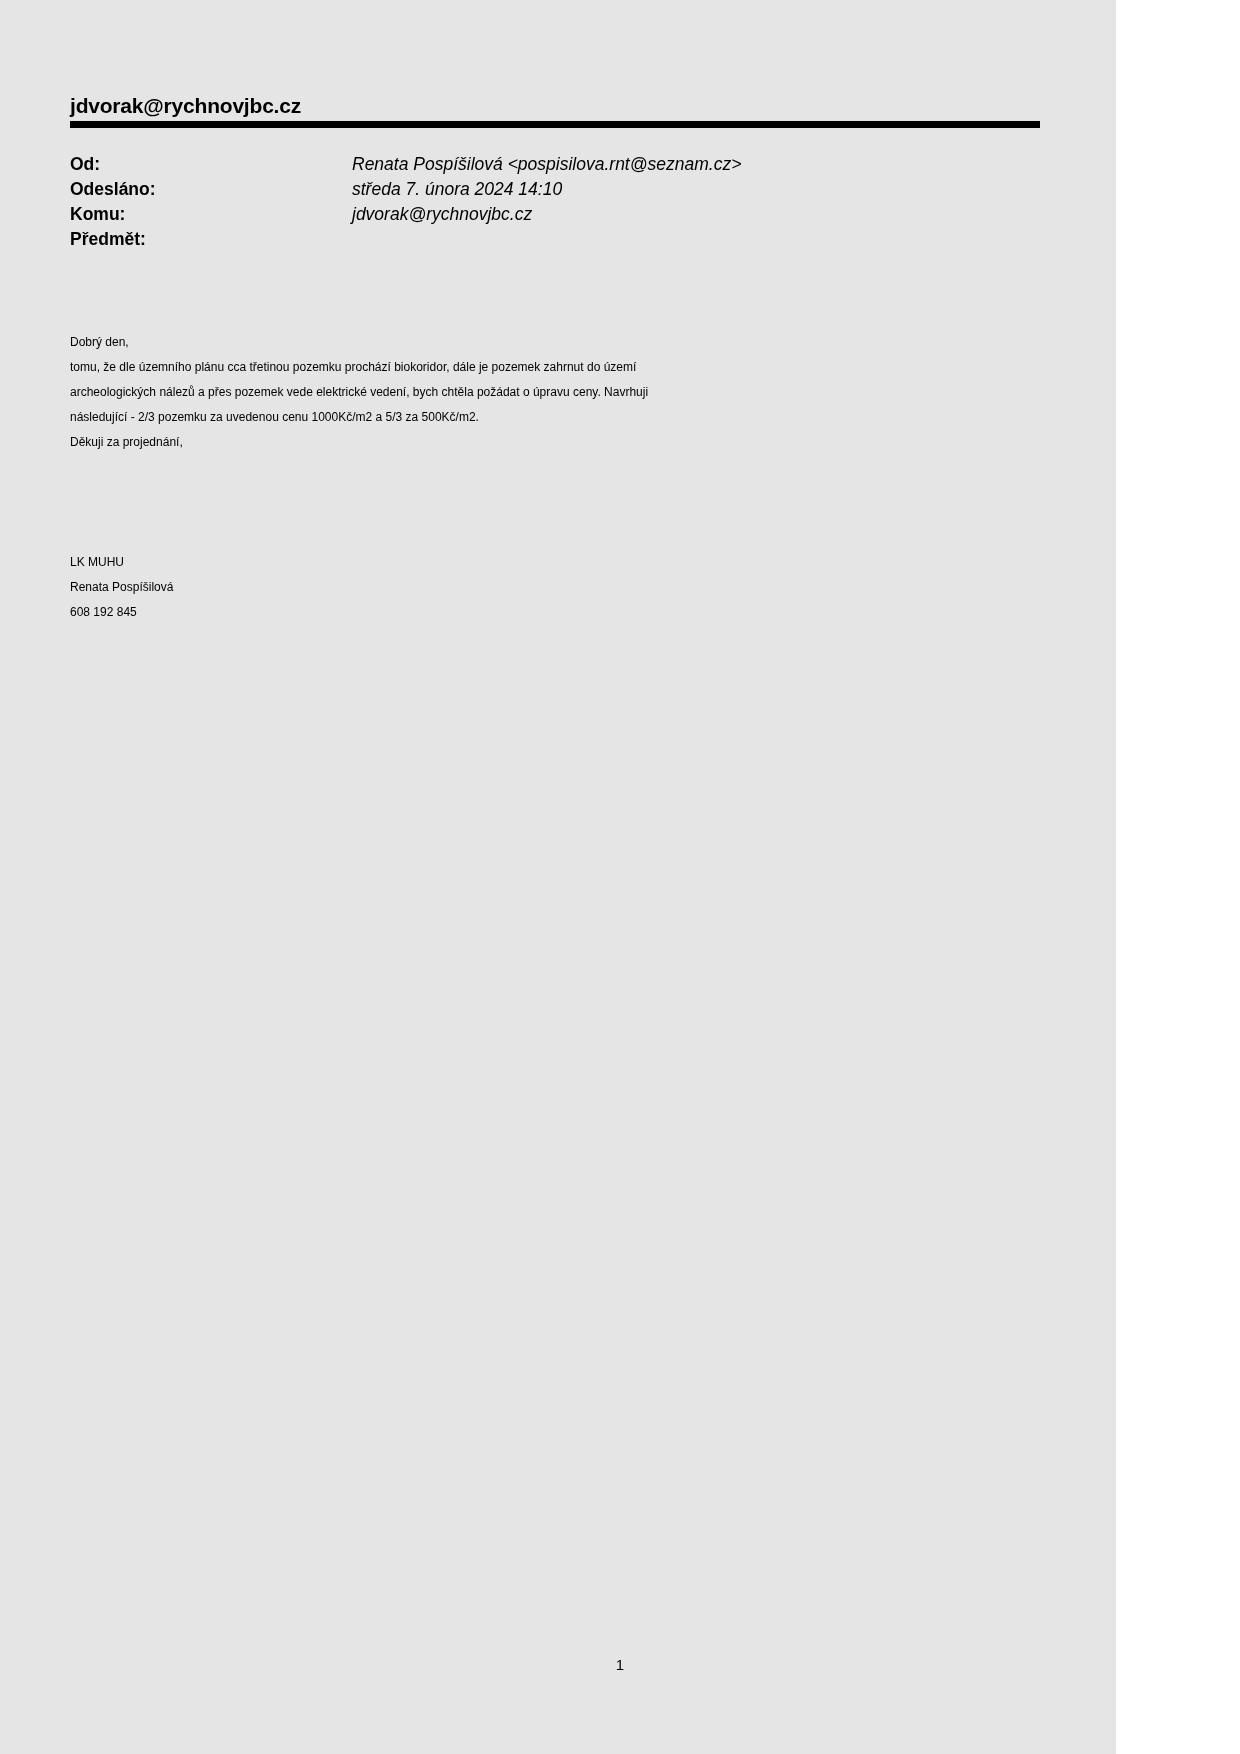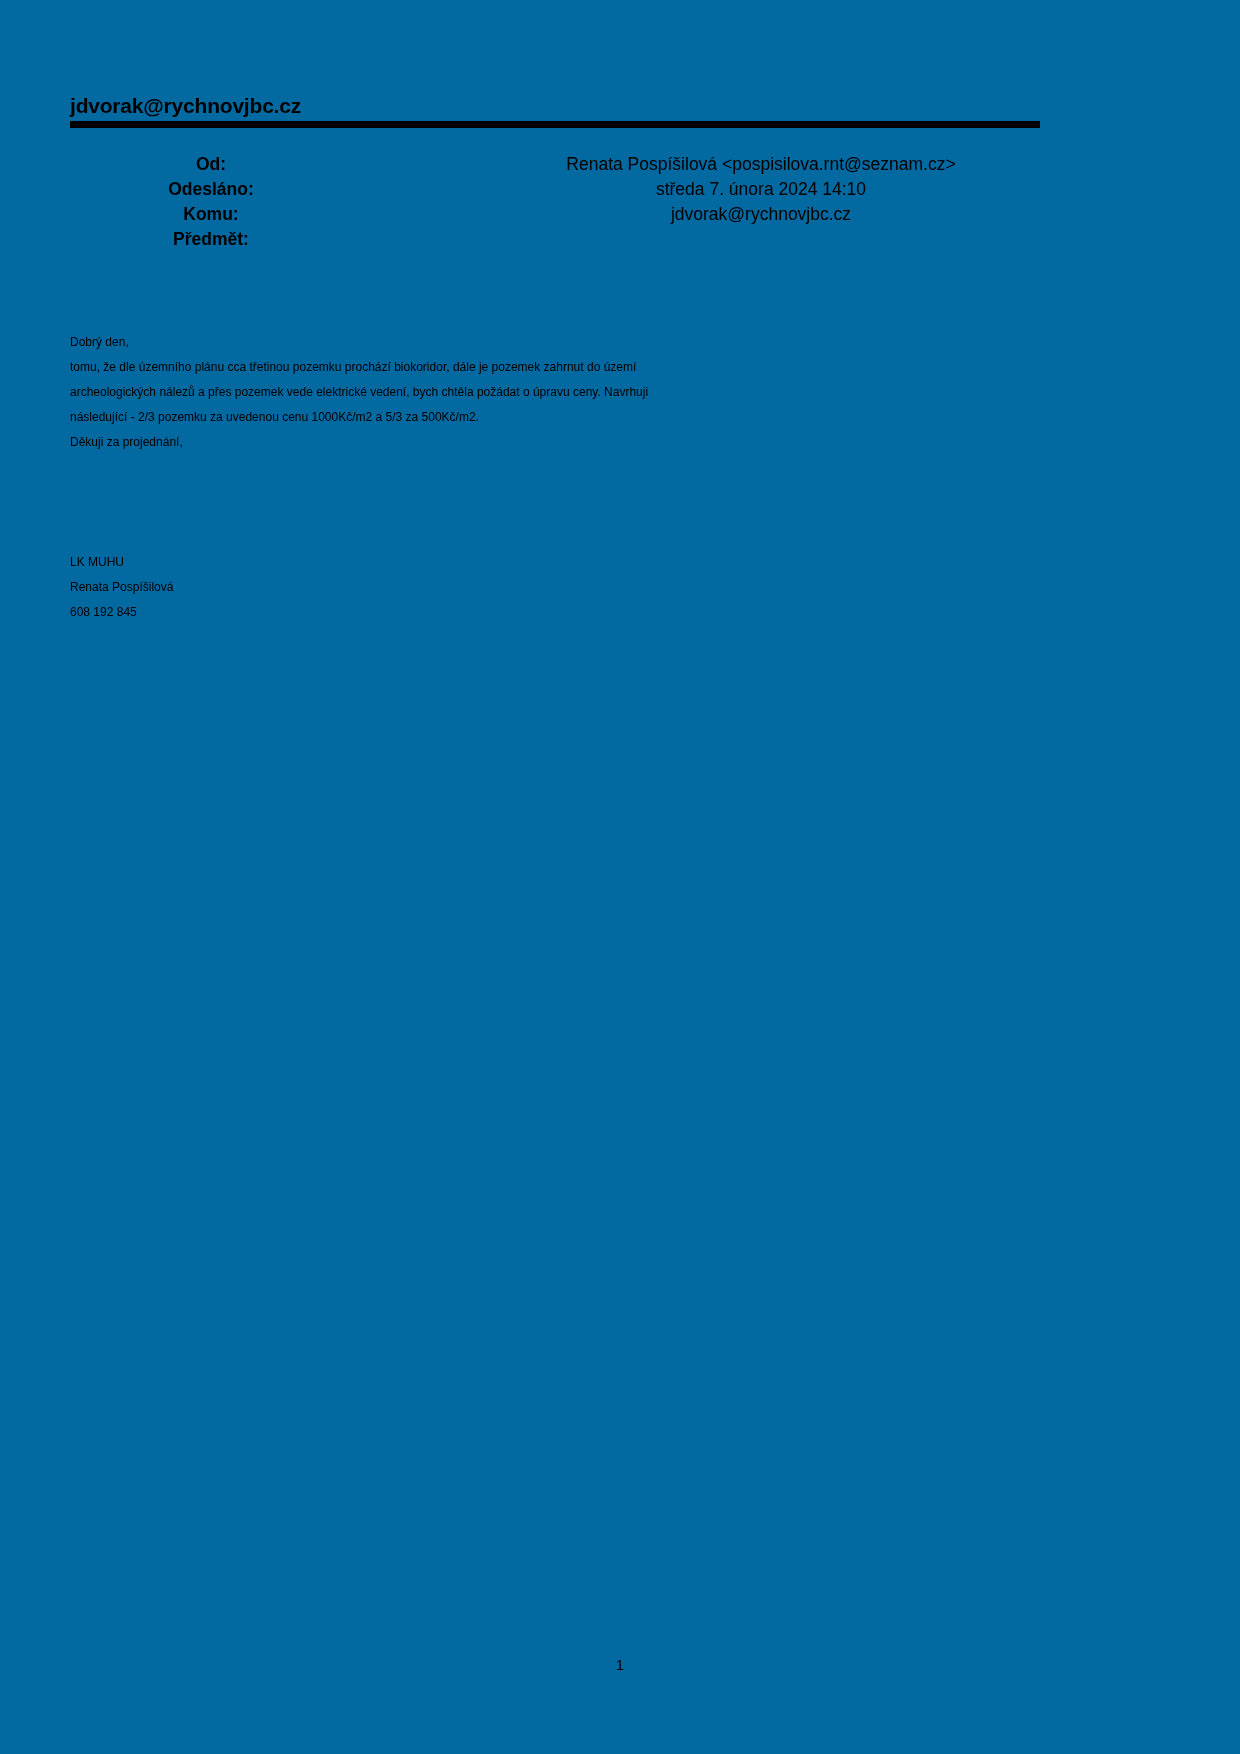--- a/index.html
+++ b/index.html
@@ -7,49 +7,49 @@
   body {
     width: 1240px;
     height: 1754px;
     position: relative;
     font-family: "Liberation Sans", "DejaVu Sans", sans-serif;
     color: #000000;
   }
   .page {
     position: absolute;
     top: 0; left: 0;
-    width: 1240px;
+    width: 1116px;
     height: 1754px;
-    background: #0369a1;
+    background: #e5e5e5;
     padding: 94px 70px 0 70px;
   }
   .print-header-title {
     font-size: 21px;
     line-height: 24px;
     font-weight: bold;
     letter-spacing: -0.2px;
   }
   .header-divider {
     margin-top: 3px;
     width: 970px;
     height: 7px;
     background: #000000;
   }
   .fields {
     margin-top: 24px;
     font-size: 17.5px;
     line-height: 25px;
   }
-  .field-row { display: flex; text-align: center; }
+  .field-row { display: flex; }
   .field-label {
     width: 282px;
     font-weight: bold;
     flex: 0 0 282px;
   }
-  .field-value { flex: 1; }
+  .field-value { flex: 1; font-style: italic; }
   .email-body {
     margin-top: 78px;
     font-size: 12px;
     line-height: 25px;
     width: 952px;
   }
   .closing { margin-top: 45px; }
   .signature { margin-top: 95px; }
   .page-number {
     position: absolute;

